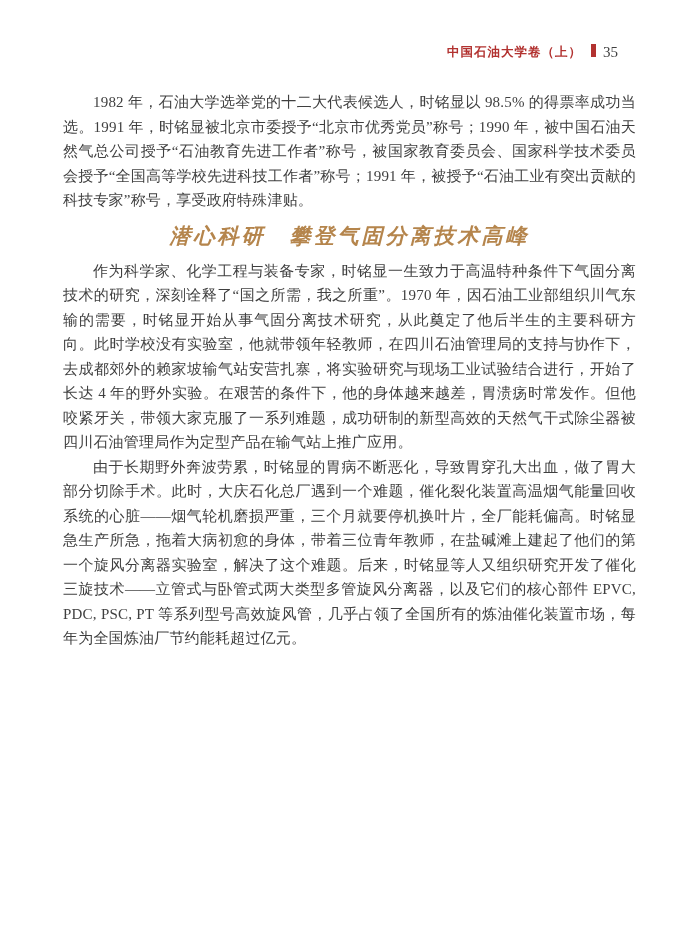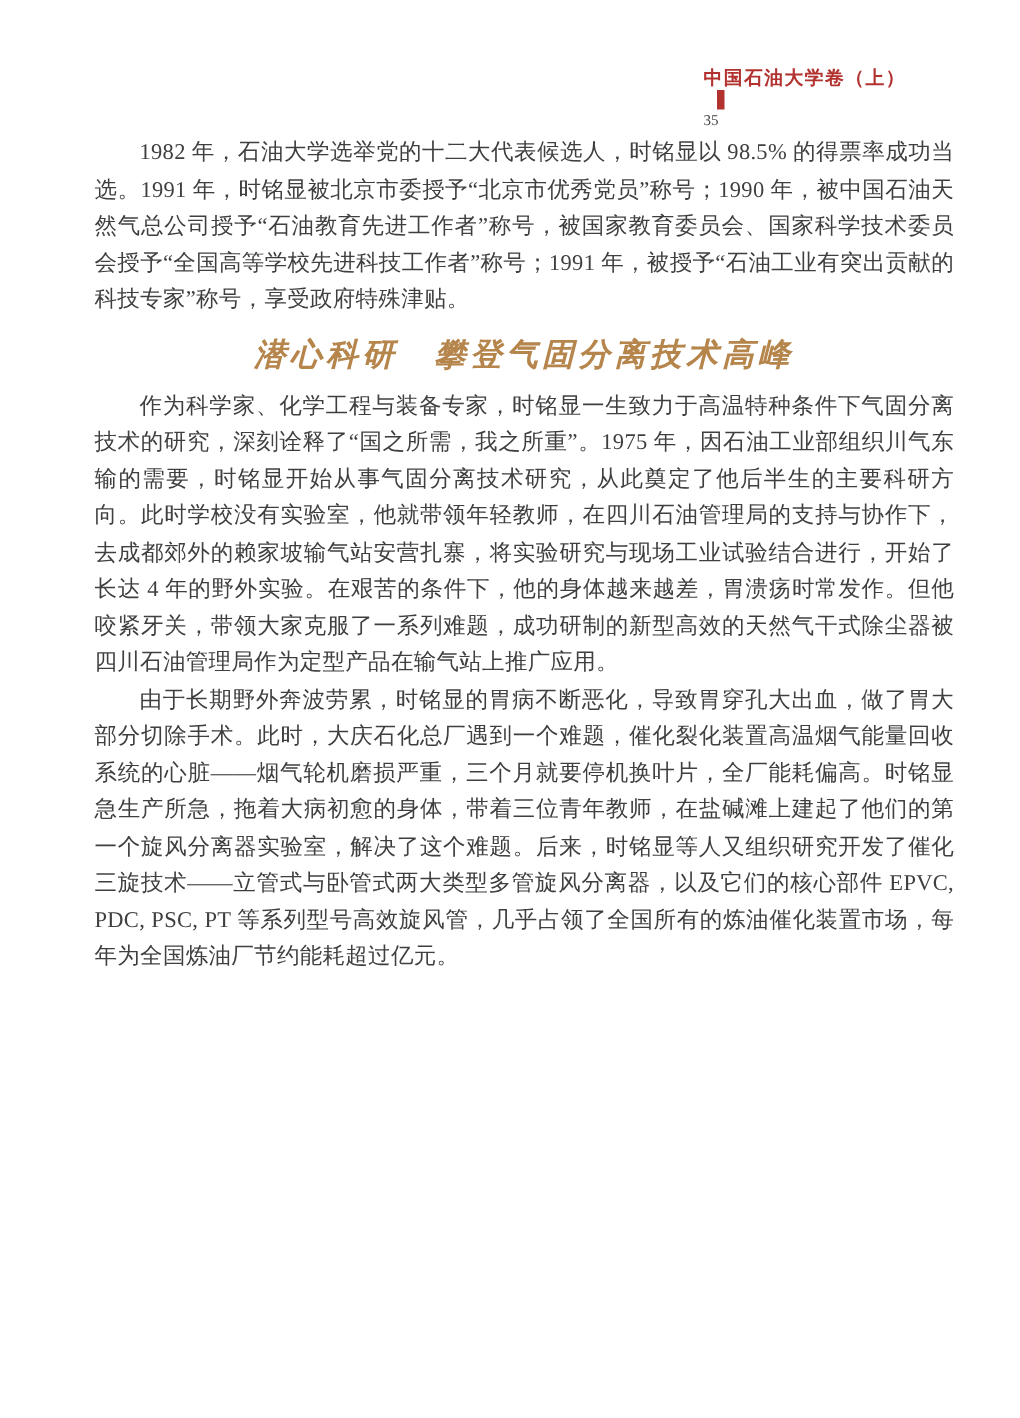--- a/index.html
+++ b/index.html
@@ -9,42 +9,41 @@
     height: 945px;
     background: #ffffff;
     overflow: hidden;
     font-family: "Liberation Serif", "DejaVu Serif", serif;
     color: #3f3f3f;
   }
   
   .running-header {
     position: absolute;
     top: 44px;
-    right: 76px;
+    right: 62px;
     display: flex;
     align-items: flex-start;
     font-size: 12.5px;
     line-height: 16px;
-    flex-direction: column;
   }
   .header-title {
     color: #b23230;
     font-weight: bold;
     letter-spacing: 1px;
   }
   .header-bar {
     display: inline-block;
     width: 5px;
     height: 13px;
     background: #b23230;
     margin: 0 7px 0 9px;
   }
   .header-page-num {
     color: #3f3f3f;
-    font-size: 10px;
+    font-size: 15px;
   }
   
   .body-text {
     position: absolute;
     top: 0;
     left: 63px;
     right: 44px;
     padding-top: 90px;
   }
   .body-text p {
@@ -80,21 +79,21 @@
     <span class="header-bar"></span>
     <span class="header-page-num">35</span>
   </header>
 
   <main class="body-text">
 
     <p>1982 年，石油大学选举党的十二大代表候选人，时铭显以 98.5% 的得票率成功当选。1991 年，时铭显被北京市委授予“北京市优秀党员”称号；1990 年，被中国石油天然气总公司授予“石油教育先进工作者”称号，被国家教育委员会、国家科学技术委员会授予“全国高等学校先进科技工作者”称号；1991 年，被授予“石油工业有突出贡献的科技专家”称号，享受政府特殊津贴。</p>
 
     <h2 class="section-heading">潜心科研　攀登气固分离技术高峰</h2>
 
-    <p>作为科学家、化学工程与装备专家，时铭显一生致力于高温特种条件下气固分离技术的研究，深刻诠释了“国之所需，我之所重”。1975 年，因石油工业部组织川气东输的需要，时铭显开始从事气固分离技术研究，从此奠定了他后半生的主要科研方向。此时学校没有实验室，他就带领年轻教师，在四川石油管理局的支持与协作下，去成都郊外的赖家坡输气站安营扎寨，将实验研究与现场工业试验结合进行，开始了长达 4 年的野外实验。在艰苦的条件下，他的身体越来越差，胃溃疡时常发作。但他咬紧牙关，带领大家克服了一系列难题，成功研制的新型高效的天然气干式除尘器被四川石油管理局作为定型产品在输气站上推广应用。</p>
+    <p>作为科学家、化学工程与装备专家，时铭显一生致力于高温特种条件下气固分离技术的研究，深刻诠释了“国之所需，我之所重”。1970 年，因石油工业部组织川气东输的需要，时铭显开始从事气固分离技术研究，从此奠定了他后半生的主要科研方向。此时学校没有实验室，他就带领年轻教师，在四川石油管理局的支持与协作下，去成都郊外的赖家坡输气站安营扎寨，将实验研究与现场工业试验结合进行，开始了长达 4 年的野外实验。在艰苦的条件下，他的身体越来越差，胃溃疡时常发作。但他咬紧牙关，带领大家克服了一系列难题，成功研制的新型高效的天然气干式除尘器被四川石油管理局作为定型产品在输气站上推广应用。</p>
 
     <p>由于长期野外奔波劳累，时铭显的胃病不断恶化，导致胃穿孔大出血，做了胃大部分切除手术。此时，大庆石化总厂遇到一个难题，催化裂化装置高温烟气能量回收系统的心脏——烟气轮机磨损严重，三个月就要停机换叶片，全厂能耗偏高。时铭显急生产所急，拖着大病初愈的身体，带着三位青年教师，在盐碱滩上建起了他们的第一个旋风分离器实验室，解决了这个难题。后来，时铭显等人又组织研究开发了催化三旋技术——立管式与卧管式两大类型多管旋风分离器，以及它们的核心部件 EPVC, PDC, PSC, PT 等系列型号高效旋风管，几乎占领了全国所有的炼油催化装置市场，每年为全国炼油厂节约能耗超过亿元。</p>
 
 
 
   </main>
 
 </div>
 
 </body></html>

